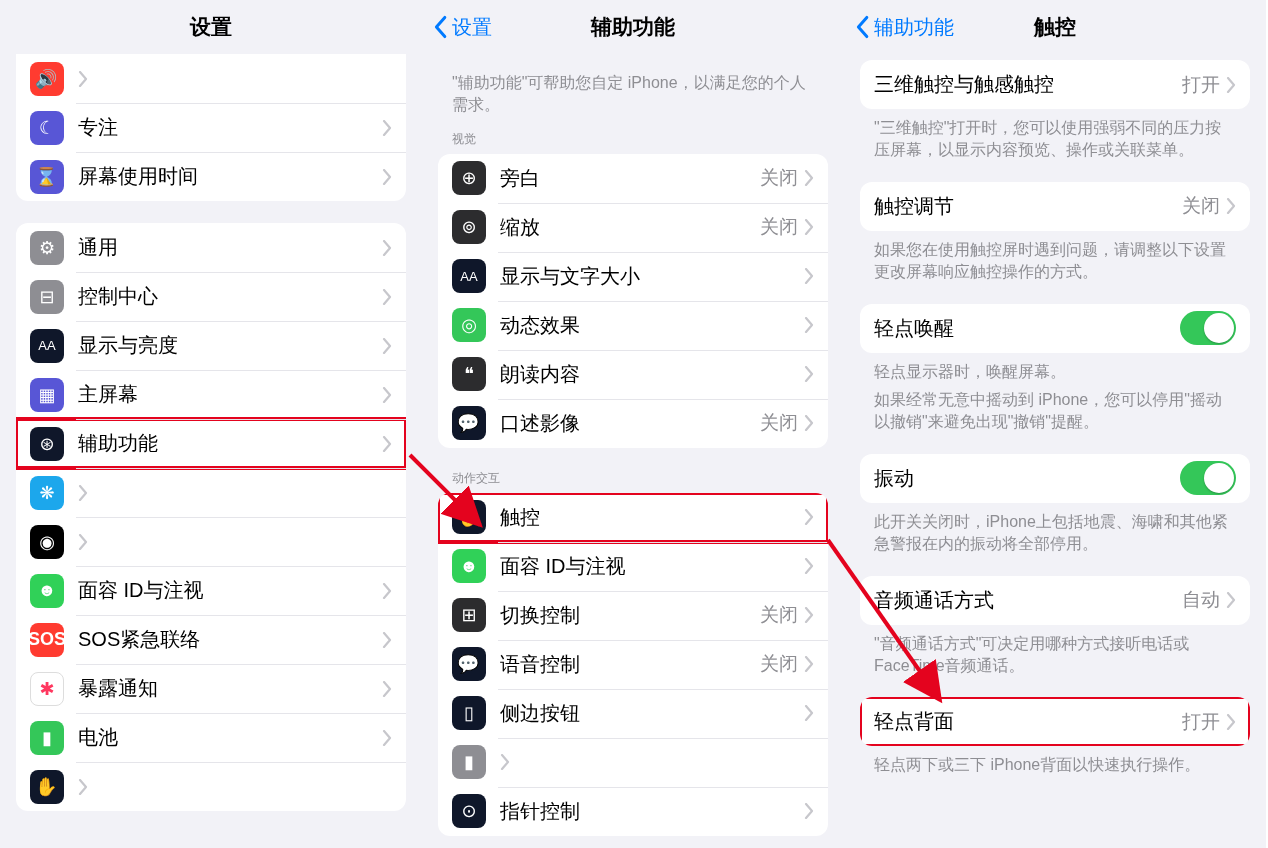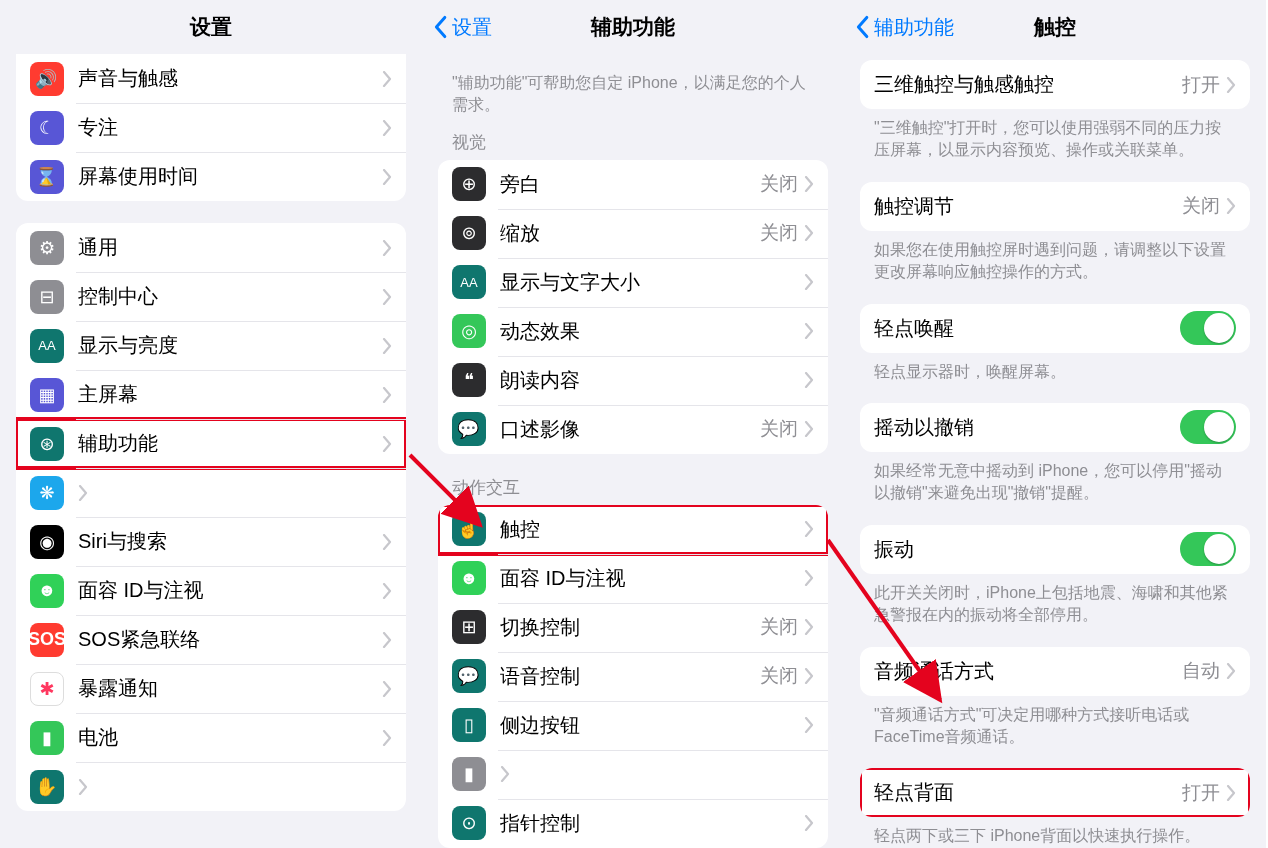--- a/index.html
+++ b/index.html
@@ -105,21 +105,21 @@
   .footer-note, .header-note, .intro-note {
     color: #8e8e93;
     font-size: 16px;
     padding: 0 30px;
     line-height: 1.4;
   }
   .intro-note { margin: 18px 0 14px 0; }
   .footer-note { margin: -14px 0 20px 0; }
   .section-label {
     color: #8e8e93;
-    font-size: 17px;
+    font-size: 12px;
     padding: 0 30px;
     margin-bottom: 6px;
   }
   
   .toggle {
     width: 56px;
     height: 34px;
     border-radius: 17px;
     position: relative;
     flex: 0 0 56px;
@@ -131,21 +131,21 @@
     box-shadow: 0 1px 2px rgba(0,0,0,.25);
   }
   .toggle.on .knob { right: 2px; }
   
   .redbox {
     outline: 4px solid #e4031e;
     outline-offset: -2px;
   }
   
   .bg-red{background:#ff3b30}.bg-indigo{background:#5856d6}
-  .bg-gray{background:#8e8e93}.bg-blue{background:#0f766e}.bg-green{background:#34c759}
+  .bg-gray{background:#8e8e93}.bg-blue{background:#0f172a}.bg-green{background:#34c759}
   .bg-black{background:#000}.bg-cyan{background:#1ca7ec}
   .bg-white{background:#fff;border:1px solid #ddd}
   .bg-faceid{background:#30d158}
   .bg-sos{background:#ff3b30;font-weight:700;font-size:13px}
   .bg-darkgray{background:#2c2c2e}
   
   .arrows {
     position: absolute;
     inset: 0;
     pointer-events: none;
@@ -157,21 +157,20 @@
 <div class="screens">
 
   <div class="screen">
     <div class="nav">
       <div class="nav-title">设置</div>
     </div>
     <div class="content">
       <div class="group continuing" id="s1g1">
           <div class="row">
             <span class="icon bg-red" style="">🔊</span>
-            <span class="label">声音与触感</span>
             <span class="chev">
               <svg viewBox="0 0 10 16">
                 <path d="M2 1 L8 8 L2 15" stroke="#c7c7cc" stroke-width="2.2" fill="none" stroke-linecap="round" stroke-linejoin="round"></path>
               </svg>
             </span>
           </div>
           <div class="row">
             <span class="icon bg-indigo" style="">☾</span>
             <span class="label">专注</span>
             <span class="chev">
@@ -239,21 +238,20 @@
           <div class="row">
             <span class="icon bg-cyan" style="">❋</span>
             <span class="chev">
               <svg viewBox="0 0 10 16">
                 <path d="M2 1 L8 8 L2 15" stroke="#c7c7cc" stroke-width="2.2" fill="none" stroke-linecap="round" stroke-linejoin="round"></path>
               </svg>
             </span>
           </div>
           <div class="row">
             <span class="icon bg-black" style="">◉</span>
-            <span class="label">Siri与搜索</span>
             <span class="chev">
               <svg viewBox="0 0 10 16">
                 <path d="M2 1 L8 8 L2 15" stroke="#c7c7cc" stroke-width="2.2" fill="none" stroke-linecap="round" stroke-linejoin="round"></path>
               </svg>
             </span>
           </div>
           <div class="row">
             <span class="icon bg-faceid" style="">☻</span>
             <span class="label">面容 ID与注视</span>
             <span class="chev">
@@ -480,28 +478,20 @@
         <div class="footer-note">如果您在使用触控屏时遇到问题，请调整以下设置更改屏幕响应触控操作的方式。</div>
         <div class="group">
           <div class="row no-icon">
             <span class="label">轻点唤醒</span>
             <span class="toggle on">
               <span class="knob"></span>
             </span>
           </div>
         </div>
         <div class="footer-note">轻点显示器时，唤醒屏幕。</div>
-        <div class="group">
-          <div class="row no-icon">
-            <span class="label">摇动以撤销</span>
-            <span class="toggle on">
-              <span class="knob"></span>
-            </span>
-          </div>
-        </div>
         <div class="footer-note">如果经常无意中摇动到 iPhone，您可以停用"摇动以撤销"来避免出现"撤销"提醒。</div>
         <div class="group">
           <div class="row no-icon">
             <span class="label">振动</span>
             <span class="toggle on">
               <span class="knob"></span>
             </span>
           </div>
         </div>
         <div class="footer-note">此开关关闭时，iPhone上包括地震、海啸和其他紧急警报在内的振动将全部停用。</div>

